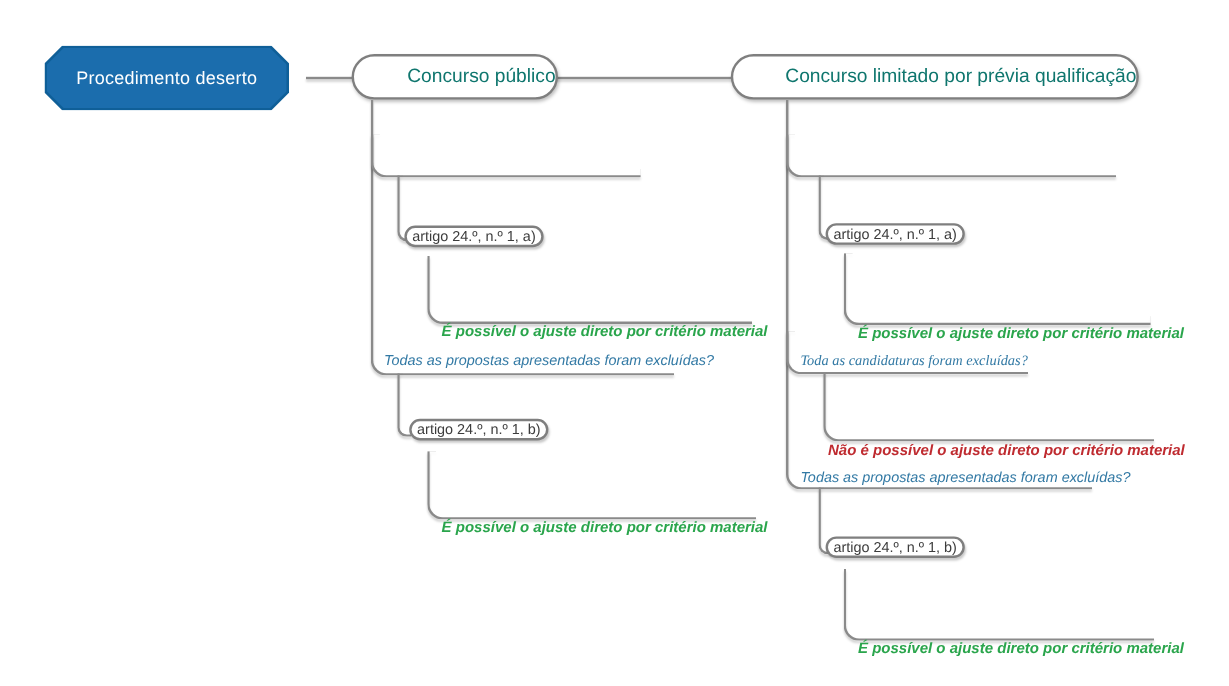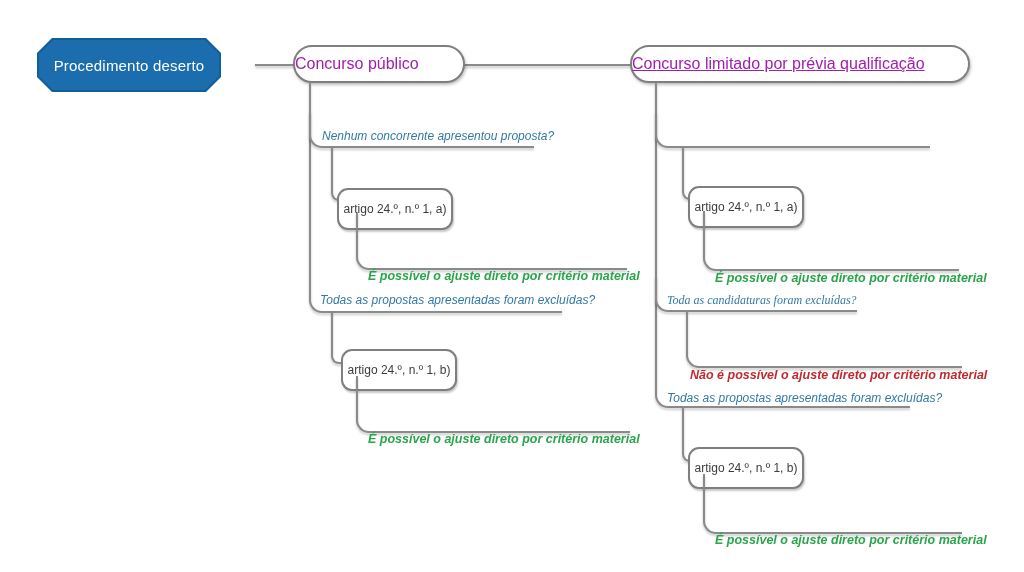--- a/index.html
+++ b/index.html
@@ -14,42 +14,42 @@
     border-bottom:2px solid var(--line,#8a8a8a);
     border-bottom-left-radius:13px;
     filter:drop-shadow(0px 2px 1px rgba(0,0,0,0.22));
   }
   .hline{
     position:absolute;height:0;border-top:2px solid var(--line,#8a8a8a);
     filter:drop-shadow(0px 2px 1px rgba(0,0,0,0.22));
   }
   
   .octagon-outer{
-    position:absolute;left:37px;top:38px;width:184px;height:54px;
+    position:absolute;left:37px;top:38px;width:204px;height:54px;
     background:var(--root-border,#0f5f98);
     clip-path:polygon(15px 0,calc(100% - 15px) 0,100% 15px,100% calc(100% - 15px),calc(100% - 15px) 100%,15px 100%,0 calc(100% - 15px),0 15px);
   }
   .octagon-inner{
     position:absolute;left:2px;top:2px;right:2px;bottom:2px;
     background:var(--root-fill,#1b6dad);
     clip-path:polygon(14px 0,calc(100% - 14px) 0,100% 14px,100% calc(100% - 14px),calc(100% - 14px) 100%,14px 100%,0 calc(100% - 14px),0 14px);
     display:flex;align-items:center;justify-content:center;
   }
   .root-label{color:#ffffff;font-size:15px;letter-spacing:.2px;}
   
   .pill{
     position:absolute;height:38px;background:#ffffff;
     border:2px solid var(--node-border,#7f7f7f);border-radius:19px;
-    display:flex;align-items:center;justify-content:flex-start;
+    display:flex;align-items:center;justify-content:flex-end;
     box-shadow:1px 2px 3px rgba(0,0,0,0.25);
-    color:#a21caf;font-size:16px;box-sizing:border-box;
+    color:#0f766e;font-size:16px;box-sizing:border-box;
   }
   
   .art-pill{
-    position:absolute;height:42px;background:#ffffff;
+    position:absolute;height:18px;background:#ffffff;
     border:2px solid var(--node-border,#7f7f7f);border-radius:11px;
     display:flex;align-items:center;justify-content:center;
     box-shadow:1px 2px 2px rgba(0,0,0,0.22);
     color:#3c3c3c;font-size:12px;box-sizing:border-box;white-space:nowrap;
   }
   
   .q-label{
     position:absolute;font-size:12px;font-style:italic;
     color:var(--question,#3279a4);white-space:nowrap;
   }
@@ -74,41 +74,40 @@
   </div>
 
   <div class="pill" style="left:293px;top:45px;width:172px;">
     <span>Concurso público</span>
   </div>
 
   <div class="line" style="left:309px;top:83px;width:251px;height:228px;"></div>
 
   <div class="line" style="left:309px;top:112px;width:223px;height:34px;"></div>
 
-  <div class="q-label" style="left:322px;top:129px;">Nenhum concorrente apresentou proposta?</div>
 
   <div class="line" style="left:331px;top:146px;width:10px;height:53px;border-bottom-left-radius:8px;"></div>
   <div class="art-pill" style="left:337px;top:188px;width:116px;">
     <span>artigo 24.º, n.º 1, a)</span>
   </div>
 
   <div class="line" style="left:356px;top:213px;width:269px;height:55px;"></div>
   <div class="outcome positive" style="left:368px;top:250px;">É possível o ajuste direto por critério material</div>
 
   <div class="q-label" style="left:320px;top:293px;">Todas as propostas apresentadas foram excluídas?</div>
 
   <div class="line" style="left:331px;top:311px;width:10px;height:51px;border-bottom-left-radius:8px;"></div>
   <div class="art-pill" style="left:341px;top:349px;width:116px;">
     <span>artigo 24.º, n.º 1, b)</span>
   </div>
 
   <div class="line" style="left:356px;top:376px;width:272px;height:55px;"></div>
   <div class="outcome positive" style="left:368px;top:413px;">É possível o ajuste direto por critério material</div>
 
-  <div class="pill" style="left:630px;top:45px;width:340px;text-decoration:underline;">
+  <div class="pill" style="left:609px;top:45px;width:340px;">
     <span>Concurso limitado por prévia qualificação</span>
   </div>
 
   <div class="line" style="left:655px;top:83px;width:253px;height:323px;"></div>
 
   <div class="line" style="left:655px;top:112px;width:273px;height:34px;"></div>
 
   <div class="line" style="left:655px;top:276px;width:200px;height:34px;"></div>
 
 

